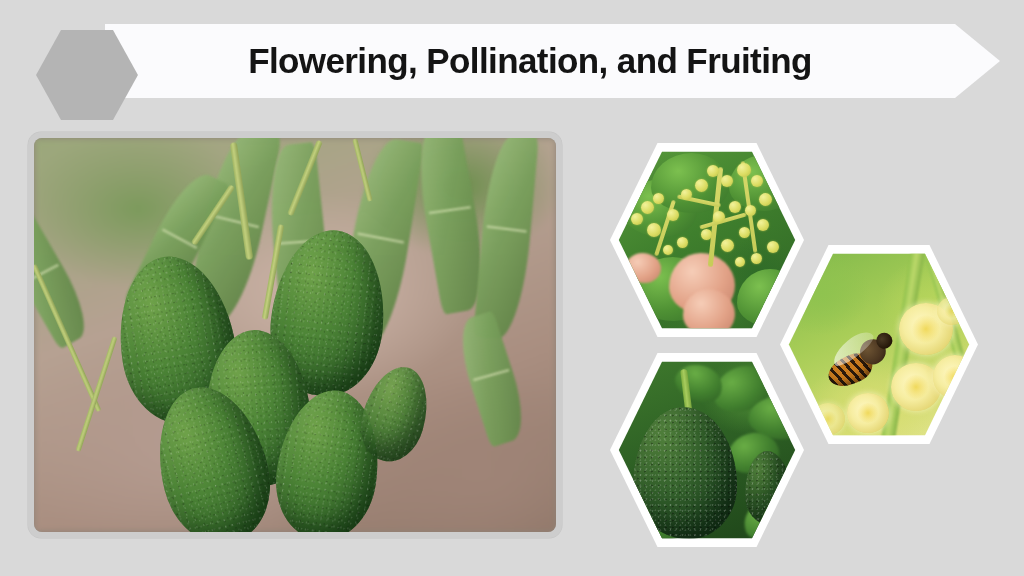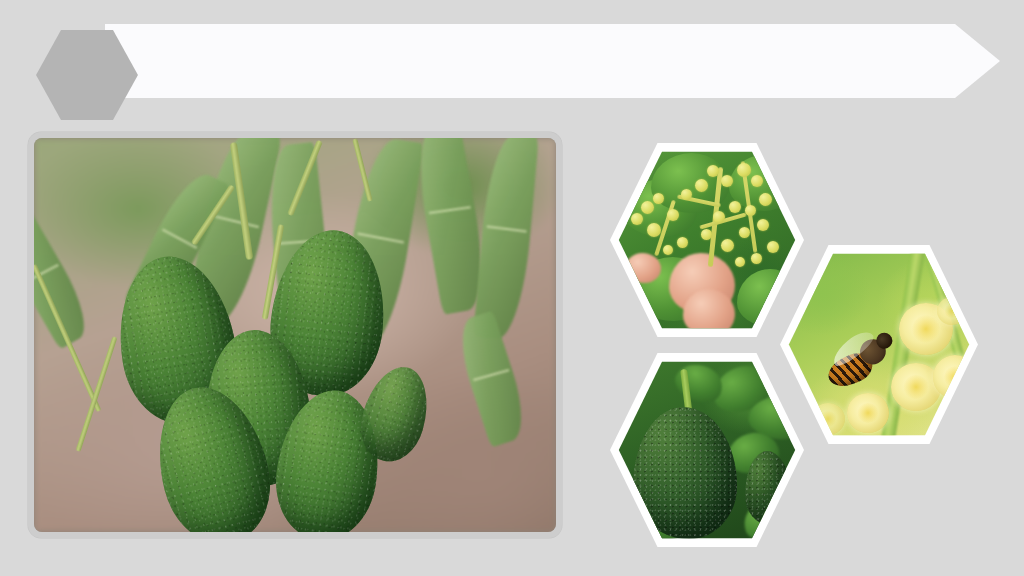--- a/index.html
+++ b/index.html
@@ -339,20 +339,21 @@
   }
 </style>
 </head>
 <body>
 
 <div class="slide">
 
   <div class="header">
     <div class="banner-bar"></div>
     <div class="banner-hex"></div>
+    <div class="banner-title">Flowering, Pollination, and Fruiting</div>
   </div>
 
   <div class="main-photo-frame">
     <div class="main-photo">
       <div class="mp-bg"></div>
 
       <div class="leaf" style="left:170px;top:-10px;width:58px;height:200px;transform:rotate(12deg);"></div>
       <div class="leaf" style="left:240px;top:6px;width:52px;height:210px;transform:rotate(-6deg);"></div>
       <div class="leaf" style="left:318px;top:0px;width:56px;height:215px;transform:rotate(9deg);"></div>
       <div class="leaf" style="left:392px;top:-16px;width:50px;height:190px;transform:rotate(-10deg);"></div>

